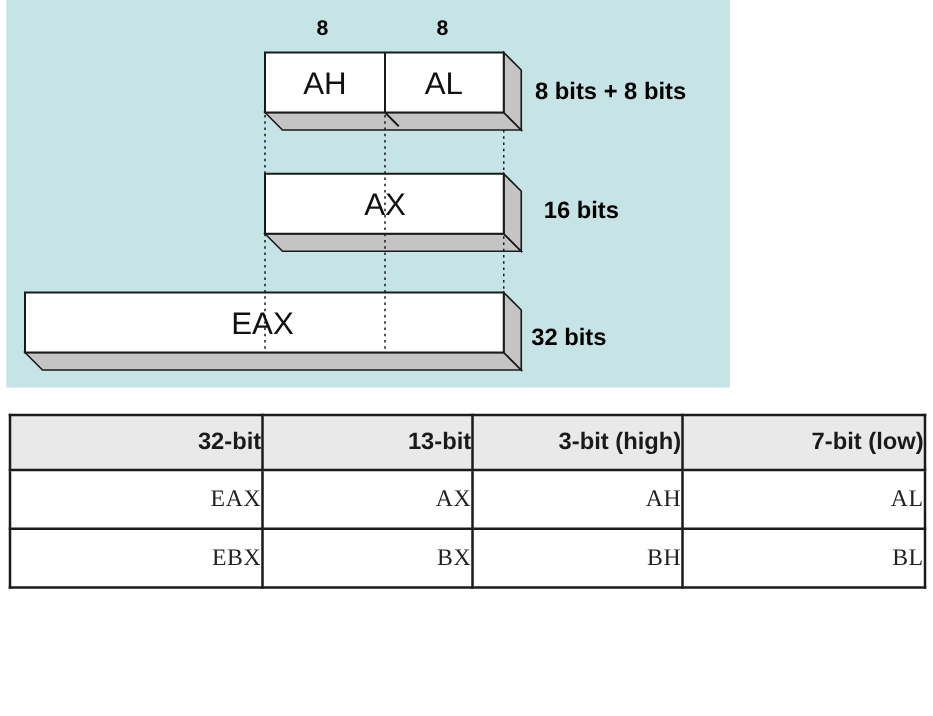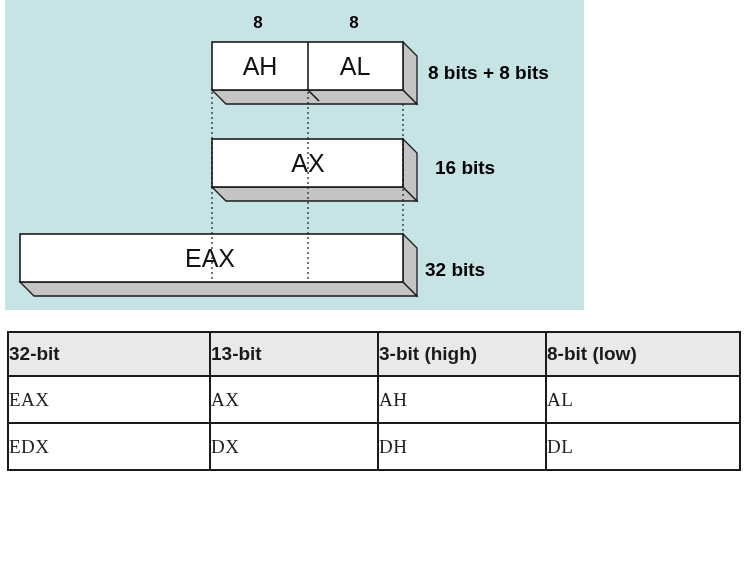--- a/index.html
+++ b/index.html
@@ -37,21 +37,21 @@
     text-anchor: middle;
   }
 
   table.reg-table {
     border-collapse: collapse;
     table-layout: fixed;
     margin: 19px 0 0 7px;
   }
   table.reg-table th, table.reg-table td {
     border: 2px solid #1b1b1b;
-    text-align: left;
+    text-align: right;
     vertical-align: middle;
     padding: 0;
   }
   table.reg-table th {
     height: 42px;
     background: #e9e9e9;
     font-family: "Liberation Sans", sans-serif;
     font-size: 19px;
     font-weight: bold;
     color: #1a1a1a;
@@ -110,32 +110,32 @@
       <col style="width:202px">
       <col style="width:168px">
       <col style="width:168px">
       <col style="width:194px">
     </colgroup>
     <thead>
       <tr>
         <th>32-bit</th>
         <th>13-bit</th>
         <th>3-bit (high)</th>
-        <th>8-bit (low)</th>
+        <th>7-bit (low)</th>
       </tr>
     </thead>
     <tbody>
       <tr>
         <td>EAX</td>
         <td>AX</td>
         <td>AH</td>
         <td>AL</td>
       </tr>
       <tr>
-        <td>EDX</td>
-        <td>DX</td>
-        <td>DH</td>
-        <td>DL</td>
+        <td>EBX</td>
+        <td>BX</td>
+        <td>BH</td>
+        <td>BL</td>
       </tr>
     </tbody>
   </table>
 
 </div>
 
 </body></html>

